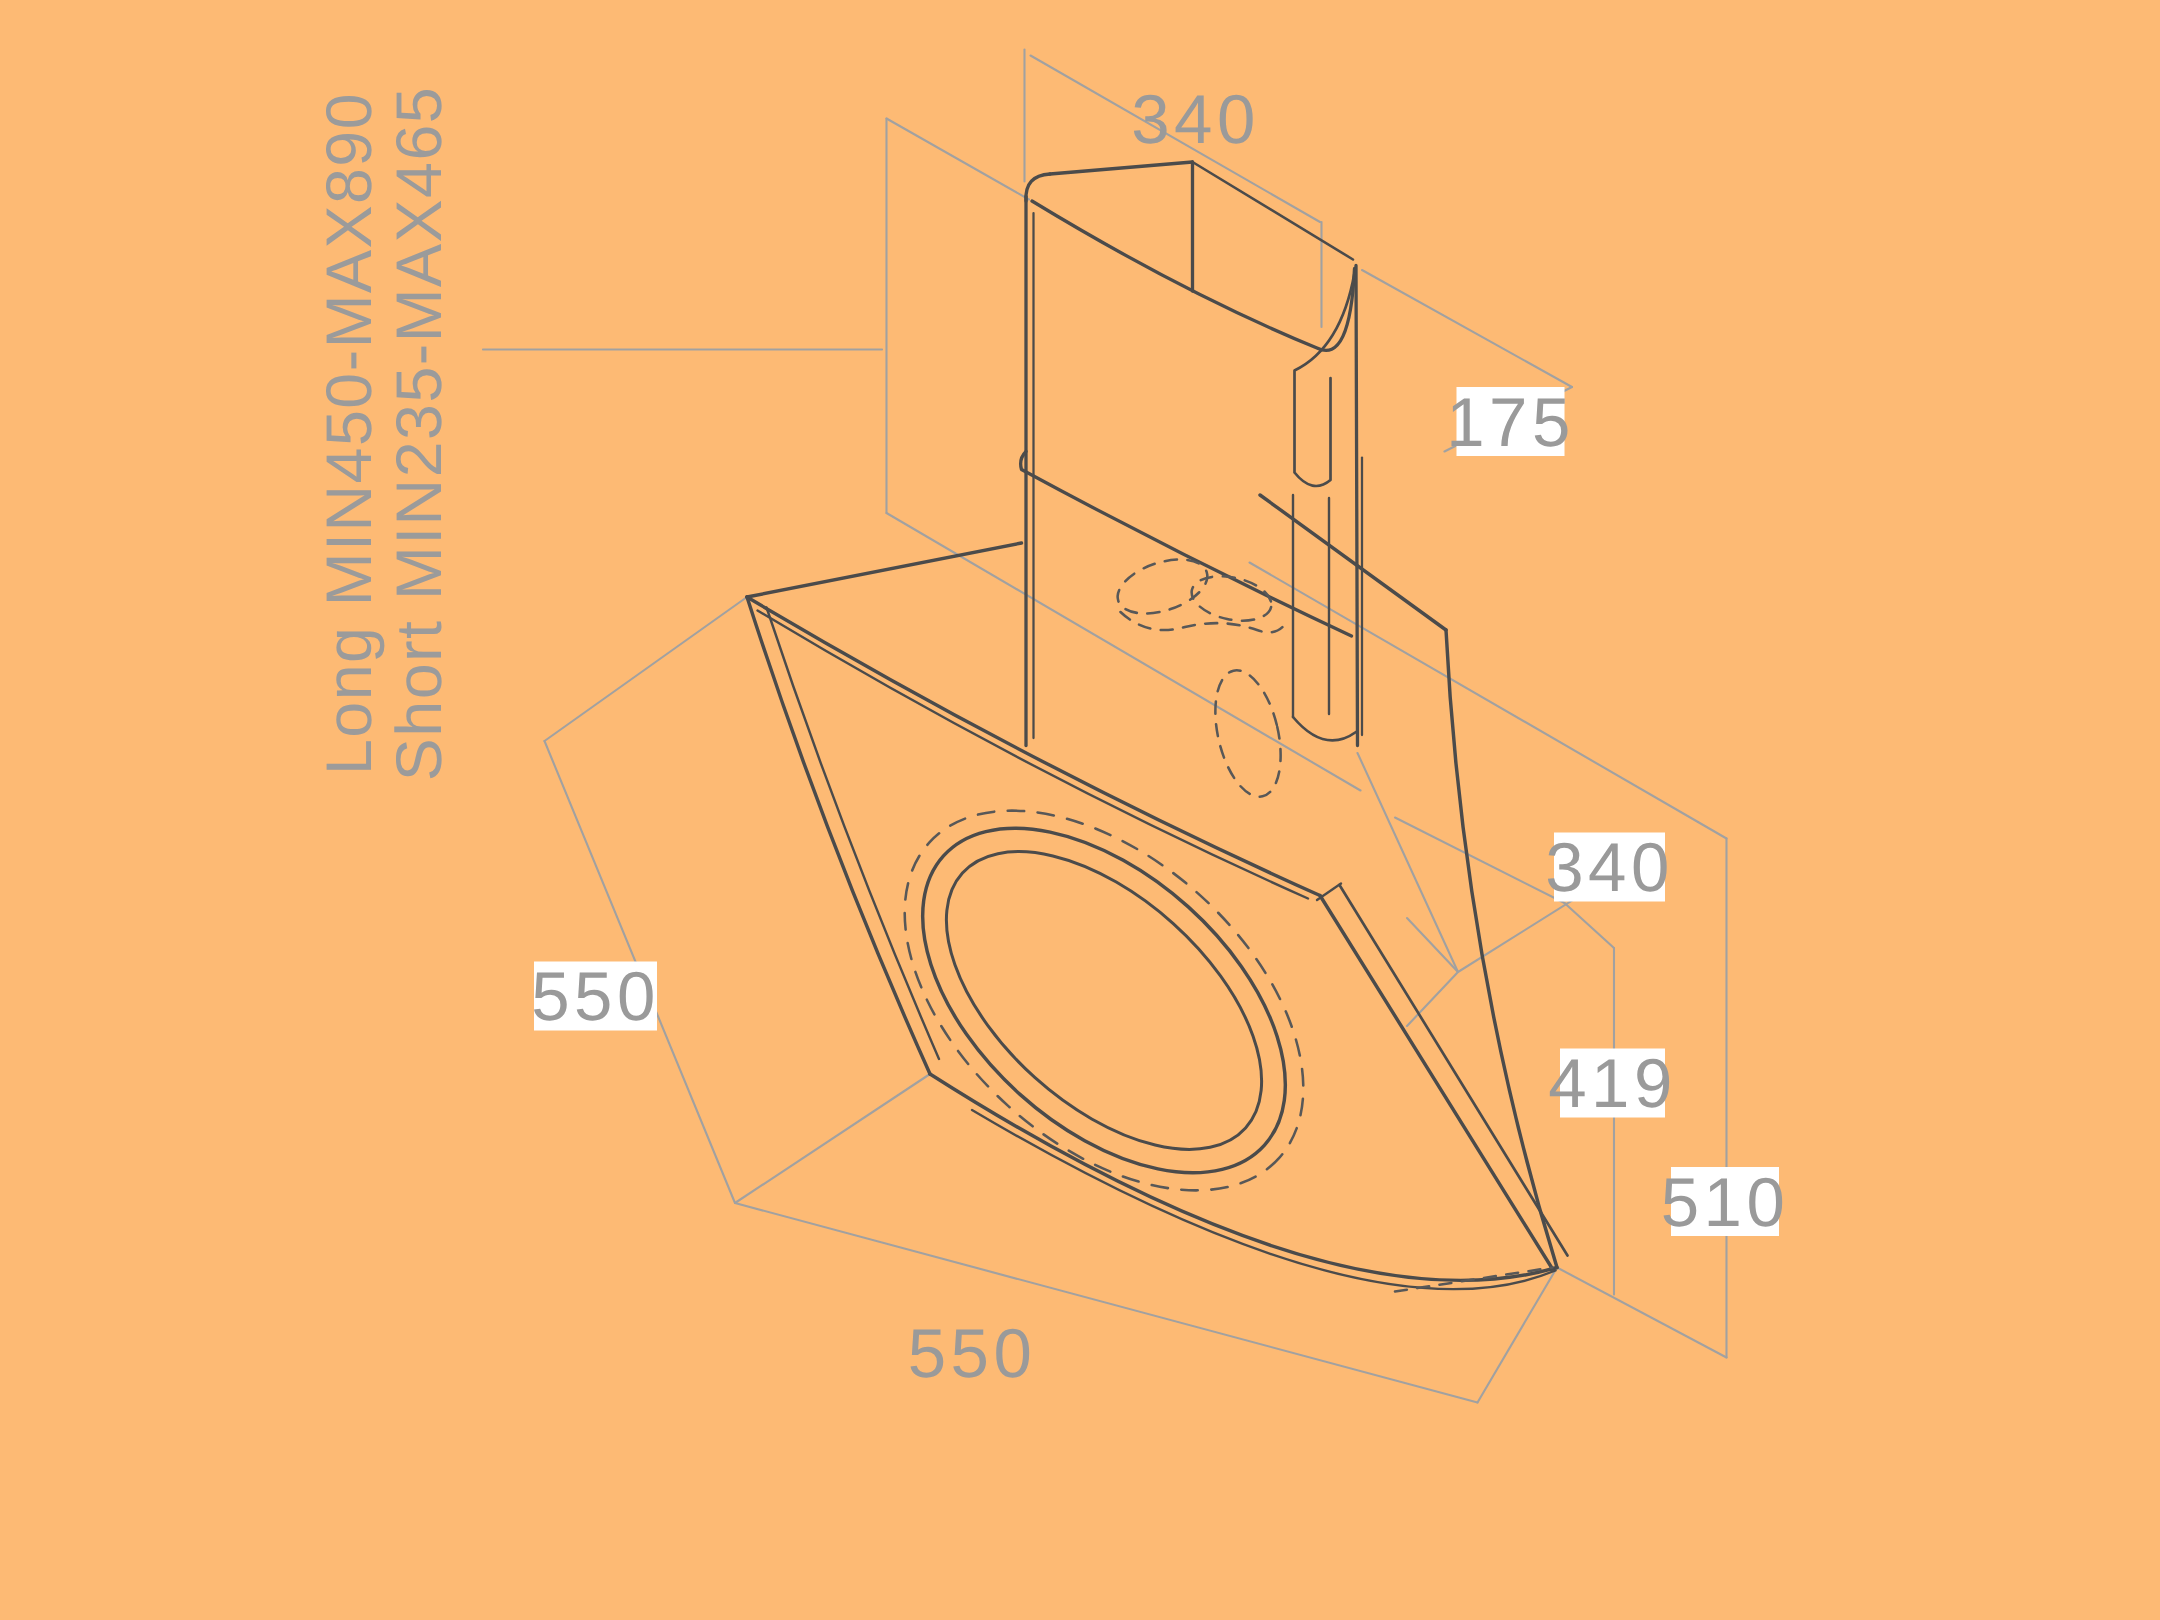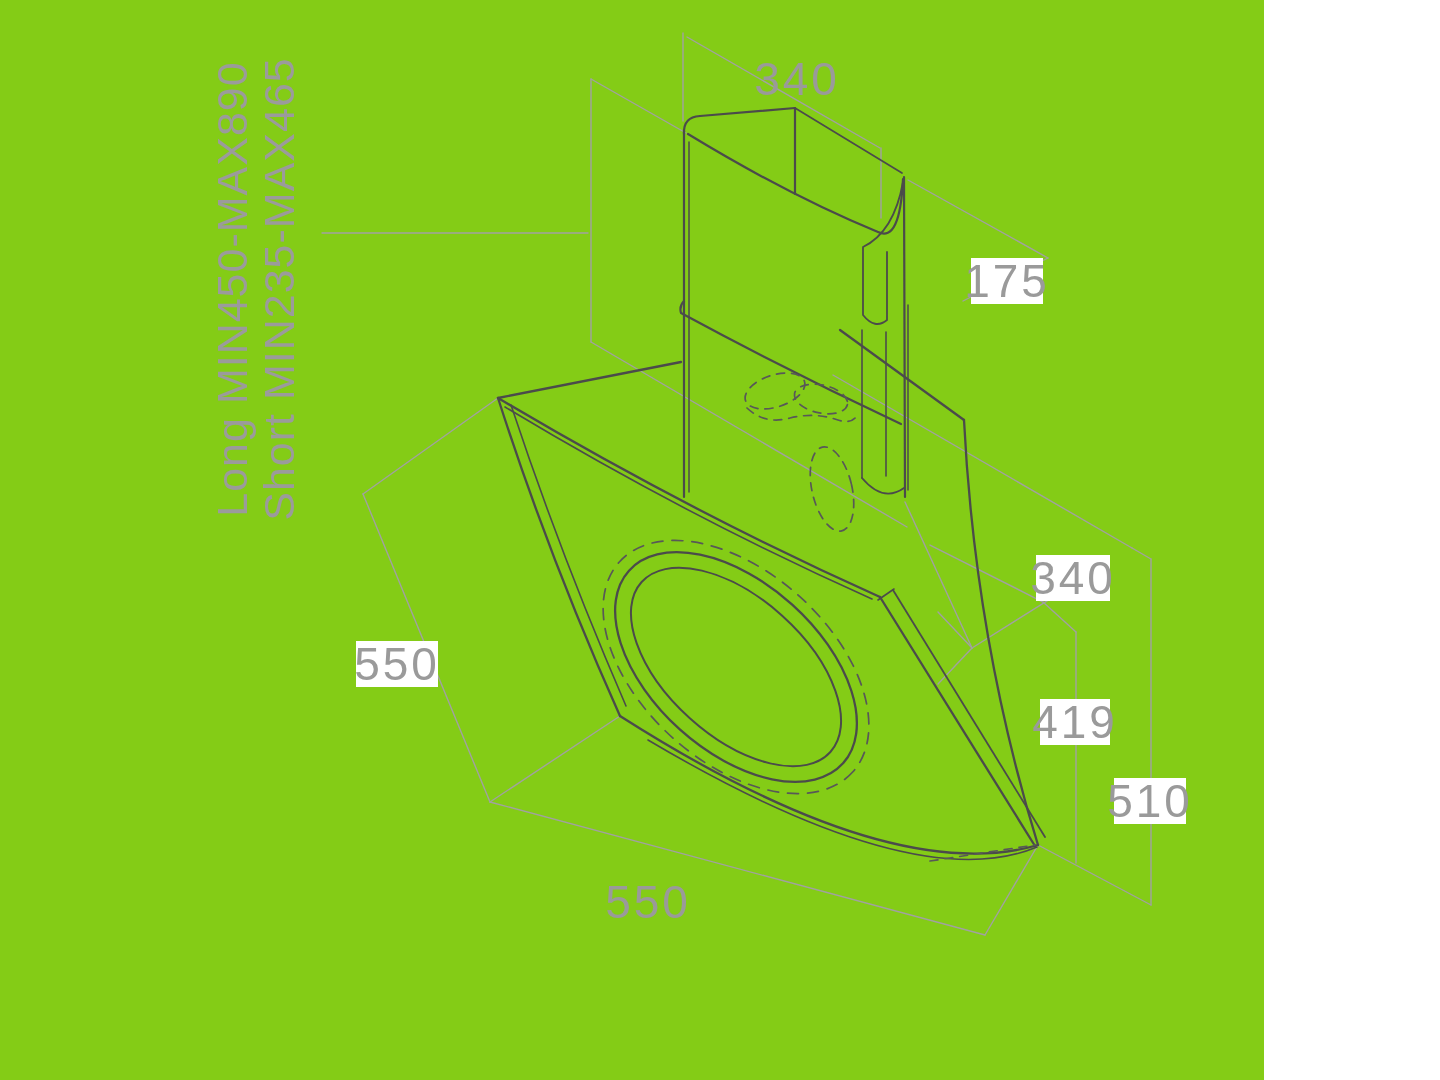--- a/index.html
+++ b/index.html
@@ -1,16 +1,16 @@
 <!DOCTYPE html>
 <html><head>
 <meta charset="utf-8">
 <style>
   html,body{margin:0;padding:0;background:#ffffff;}
-  .stage{position:relative;width:1264px;height:1080px;background:#84cc16;overflow:hidden;
+  .stage{position:relative;width:1440px;height:1080px;background:#fdba74;overflow:hidden;
          font-family:"Liberation Sans", sans-serif;}
   svg{position:absolute;left:0;top:0;}
   .dim-text{fill:#9a9a9a;font-size:46px;letter-spacing:3px;}
   .range-text{fill:#9b9b9b;font-size:43px;letter-spacing:1px;}
 </style>
 </head>
 <body>
 
 <div class="stage">
 <svg width="1440" height="1080" viewBox="0 0 1440 1080">

